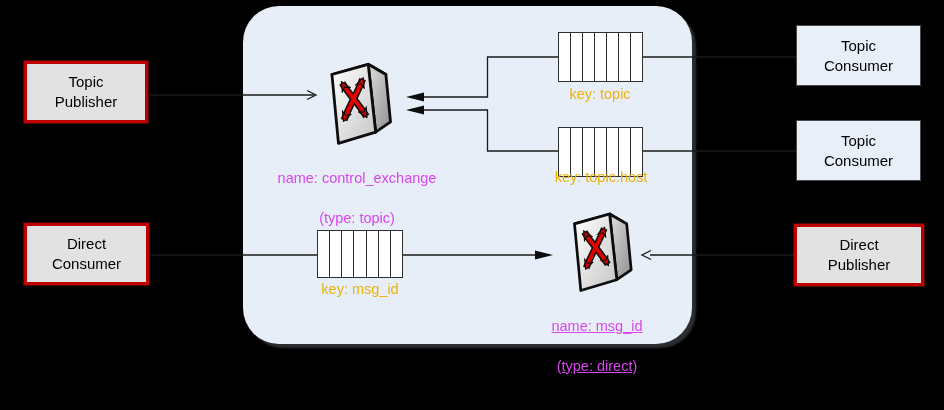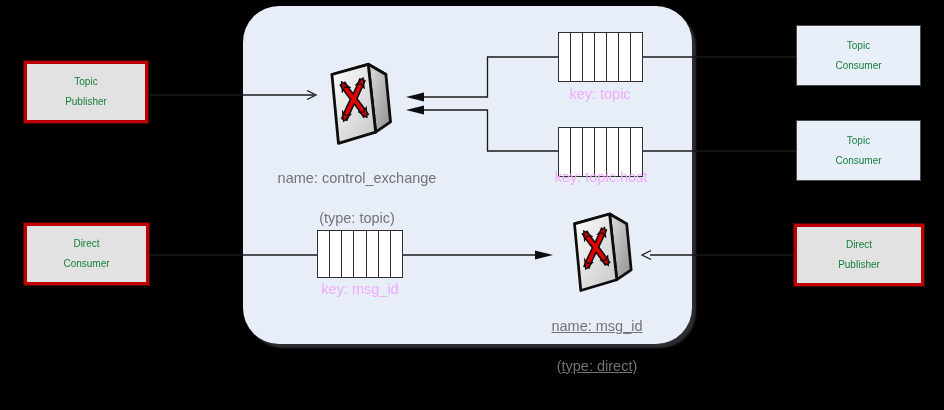--- a/index.html
+++ b/index.html
@@ -14,31 +14,31 @@
   }
   svg.wires{position:absolute;left:0;top:0;}
   .queue{
     position:absolute;background:#fff;border:1.5px solid #2e2e2e;
     display:flex;box-sizing:border-box;
   }
   .queue i{flex:1;border-right:1.2px solid #2e2e2e;}
   .queue i:last-child{border-right:none;}
   .qlabel{
     position:absolute;transform:translateX(-50%);
-    font-size:14.5px;white-space:nowrap;color:#f0abfc;
+    font-size:14.5px;white-space:nowrap;color:#eab308;
   }
   .xlabel{
     position:absolute;transform:translateX(-50%);text-align:center;
-    font-size:14.5px;line-height:20px;color:#737373;white-space:pre-line;
+    font-size:14.5px;line-height:20px;color:#d946ef;white-space:pre-line;
   }
   .node{
     position:absolute;box-sizing:border-box;
     display:flex;align-items:center;justify-content:center;
-    text-align:center;font-size:10px;line-height:20px;
-    white-space:pre-line;color:#15803d;
+    text-align:center;font-size:15px;line-height:20px;
+    white-space:pre-line;color:#000000;
   }
   .node.publisher{
     background:#e2e2e2;border:3px solid #c00000;
     box-shadow:0 0 0 1px #4a0808;
   }
   .node.consumer{
     background:#e9eff9;border:1px solid #4a4a4a;
   }
 </style>
 </head>

